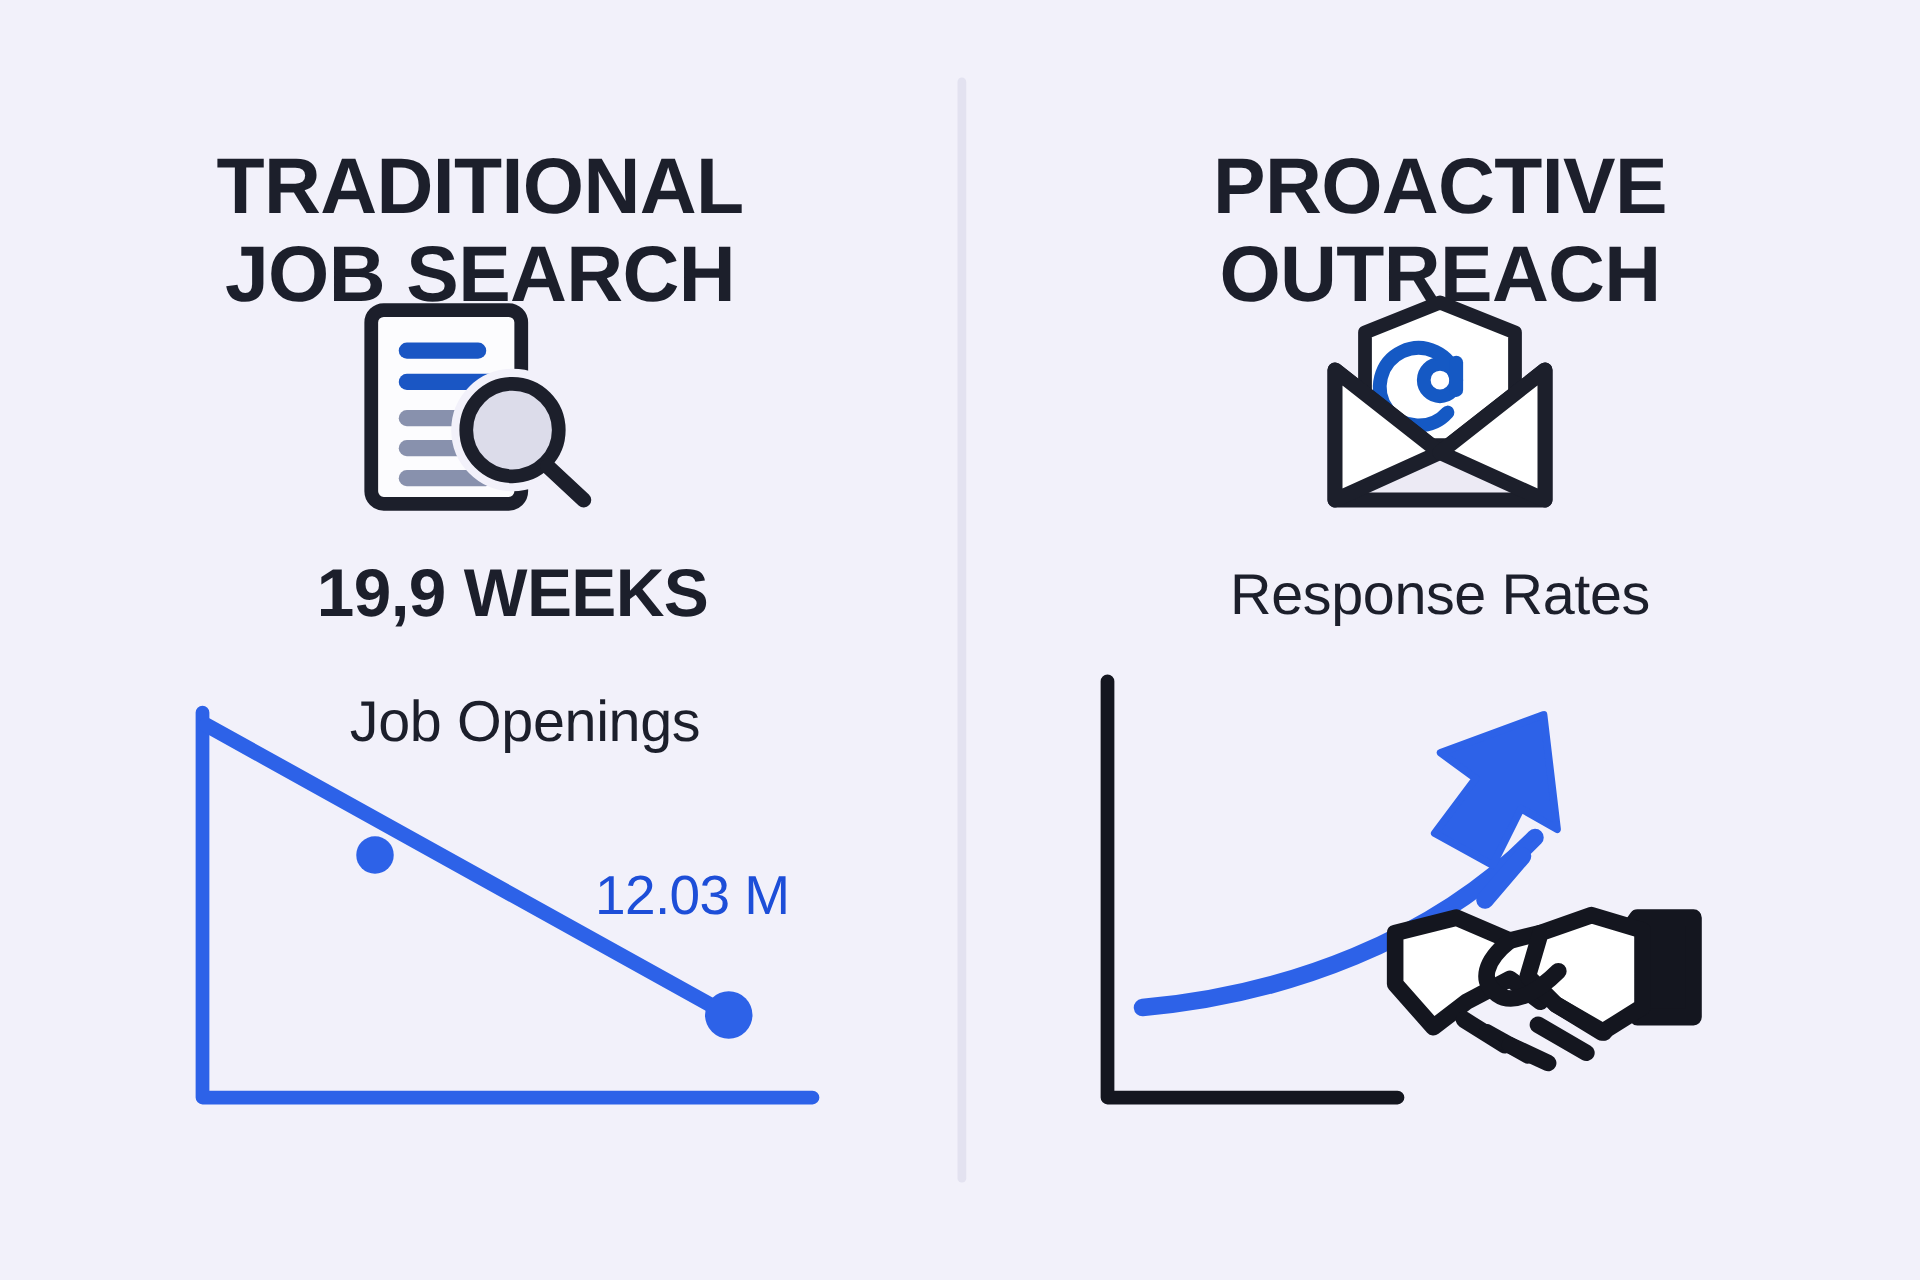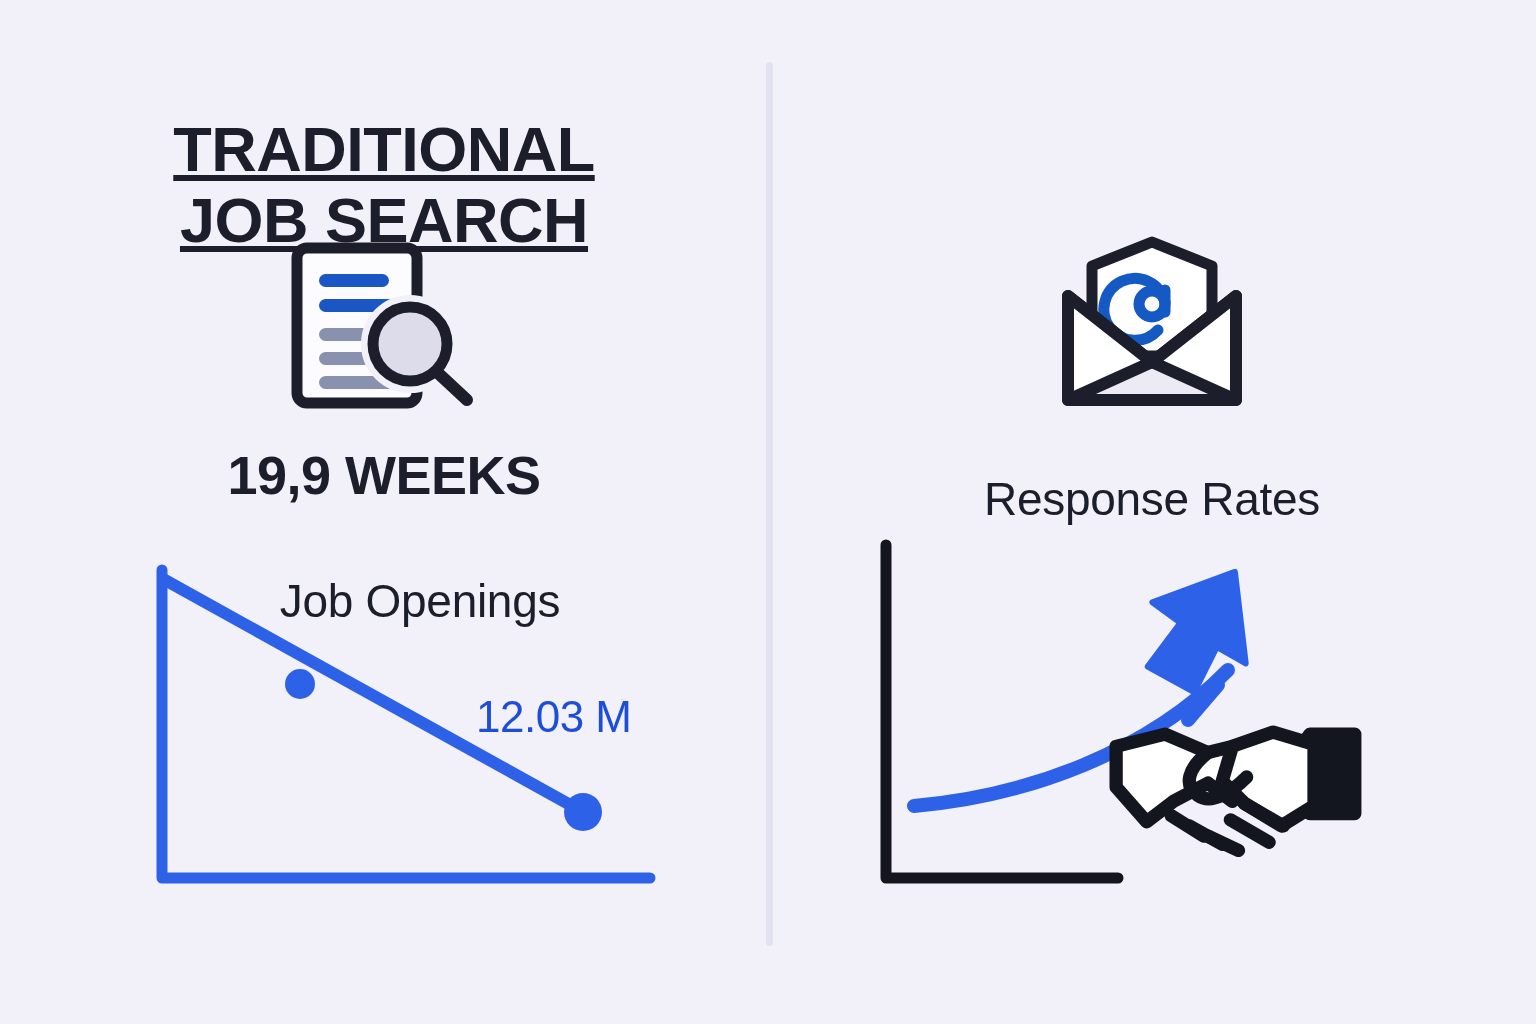--- a/index.html
+++ b/index.html
@@ -48,45 +48,45 @@
     left: 0;
     width: 100%;
     text-align: center;
     color: #1c1f2b;
     font-weight: 700;
     font-size: 63px;
     line-height: 1.12;
     letter-spacing: -0.5px;
     white-space: pre-line;
   }
-  .panel-left  .panel-title { top: 72px; text-decoration: underline; }
+  .panel-left  .panel-title { top: 72px; }
   .panel-right .panel-title { top: 72px; }
 
   
   .stat-value {
     position: absolute;
     left: 0;
     width: 100%;
     text-align: center;
     color: #1c1f2b;
     font-weight: 700;
     font-size: 54px;
     letter-spacing: -0.5px;
     top: 444px;
+    padding-left: 26px;
   }
   .caption {
     position: absolute;
     left: 0;
     width: 100%;
     text-align: center;
     color: #1c1f2b;
     font-weight: 400;
     font-size: 46px;
     letter-spacing: -0.3px;
-    margin-top: 24px;
   }
   .panel-left .caption  { top: 550px; padding-left: 36px; }
   .panel-right .caption { top: 448px; }
 
   
   .icon-wrap {
     position: absolute;
     left: 0;
     width: 100%;
     display: flex;
@@ -165,20 +165,22 @@
       </svg>
 
 
       <span class="value-label label-end">12.03 M</span>
     </div>
 
   </section>
 
   <section class="panel panel-right">
 
+    <h1 class="panel-title">PROACTIVE
+OUTREACH</h1>
 
     <div class="icon-wrap">
       <span>
         <svg width="200" height="180" viewBox="0 0 200 180" aria-hidden="true">
 
           <path d="M 40 30 L 100 6 L 160 30 L 160 120 L 40 120 Z" fill="#ffffff" stroke="#1c1f2b" stroke-width="11" stroke-linejoin="round"></path>
 
           <g transform="translate(100,68)">
             <circle cx="0" cy="0" r="13" fill="none" stroke="#1559c4" stroke-width="11"></circle>
             <path d="M 13 -2 A 31 31 0 1 0 6 26" fill="none" stroke="#1559c4" stroke-width="11" stroke-linecap="round"></path>

